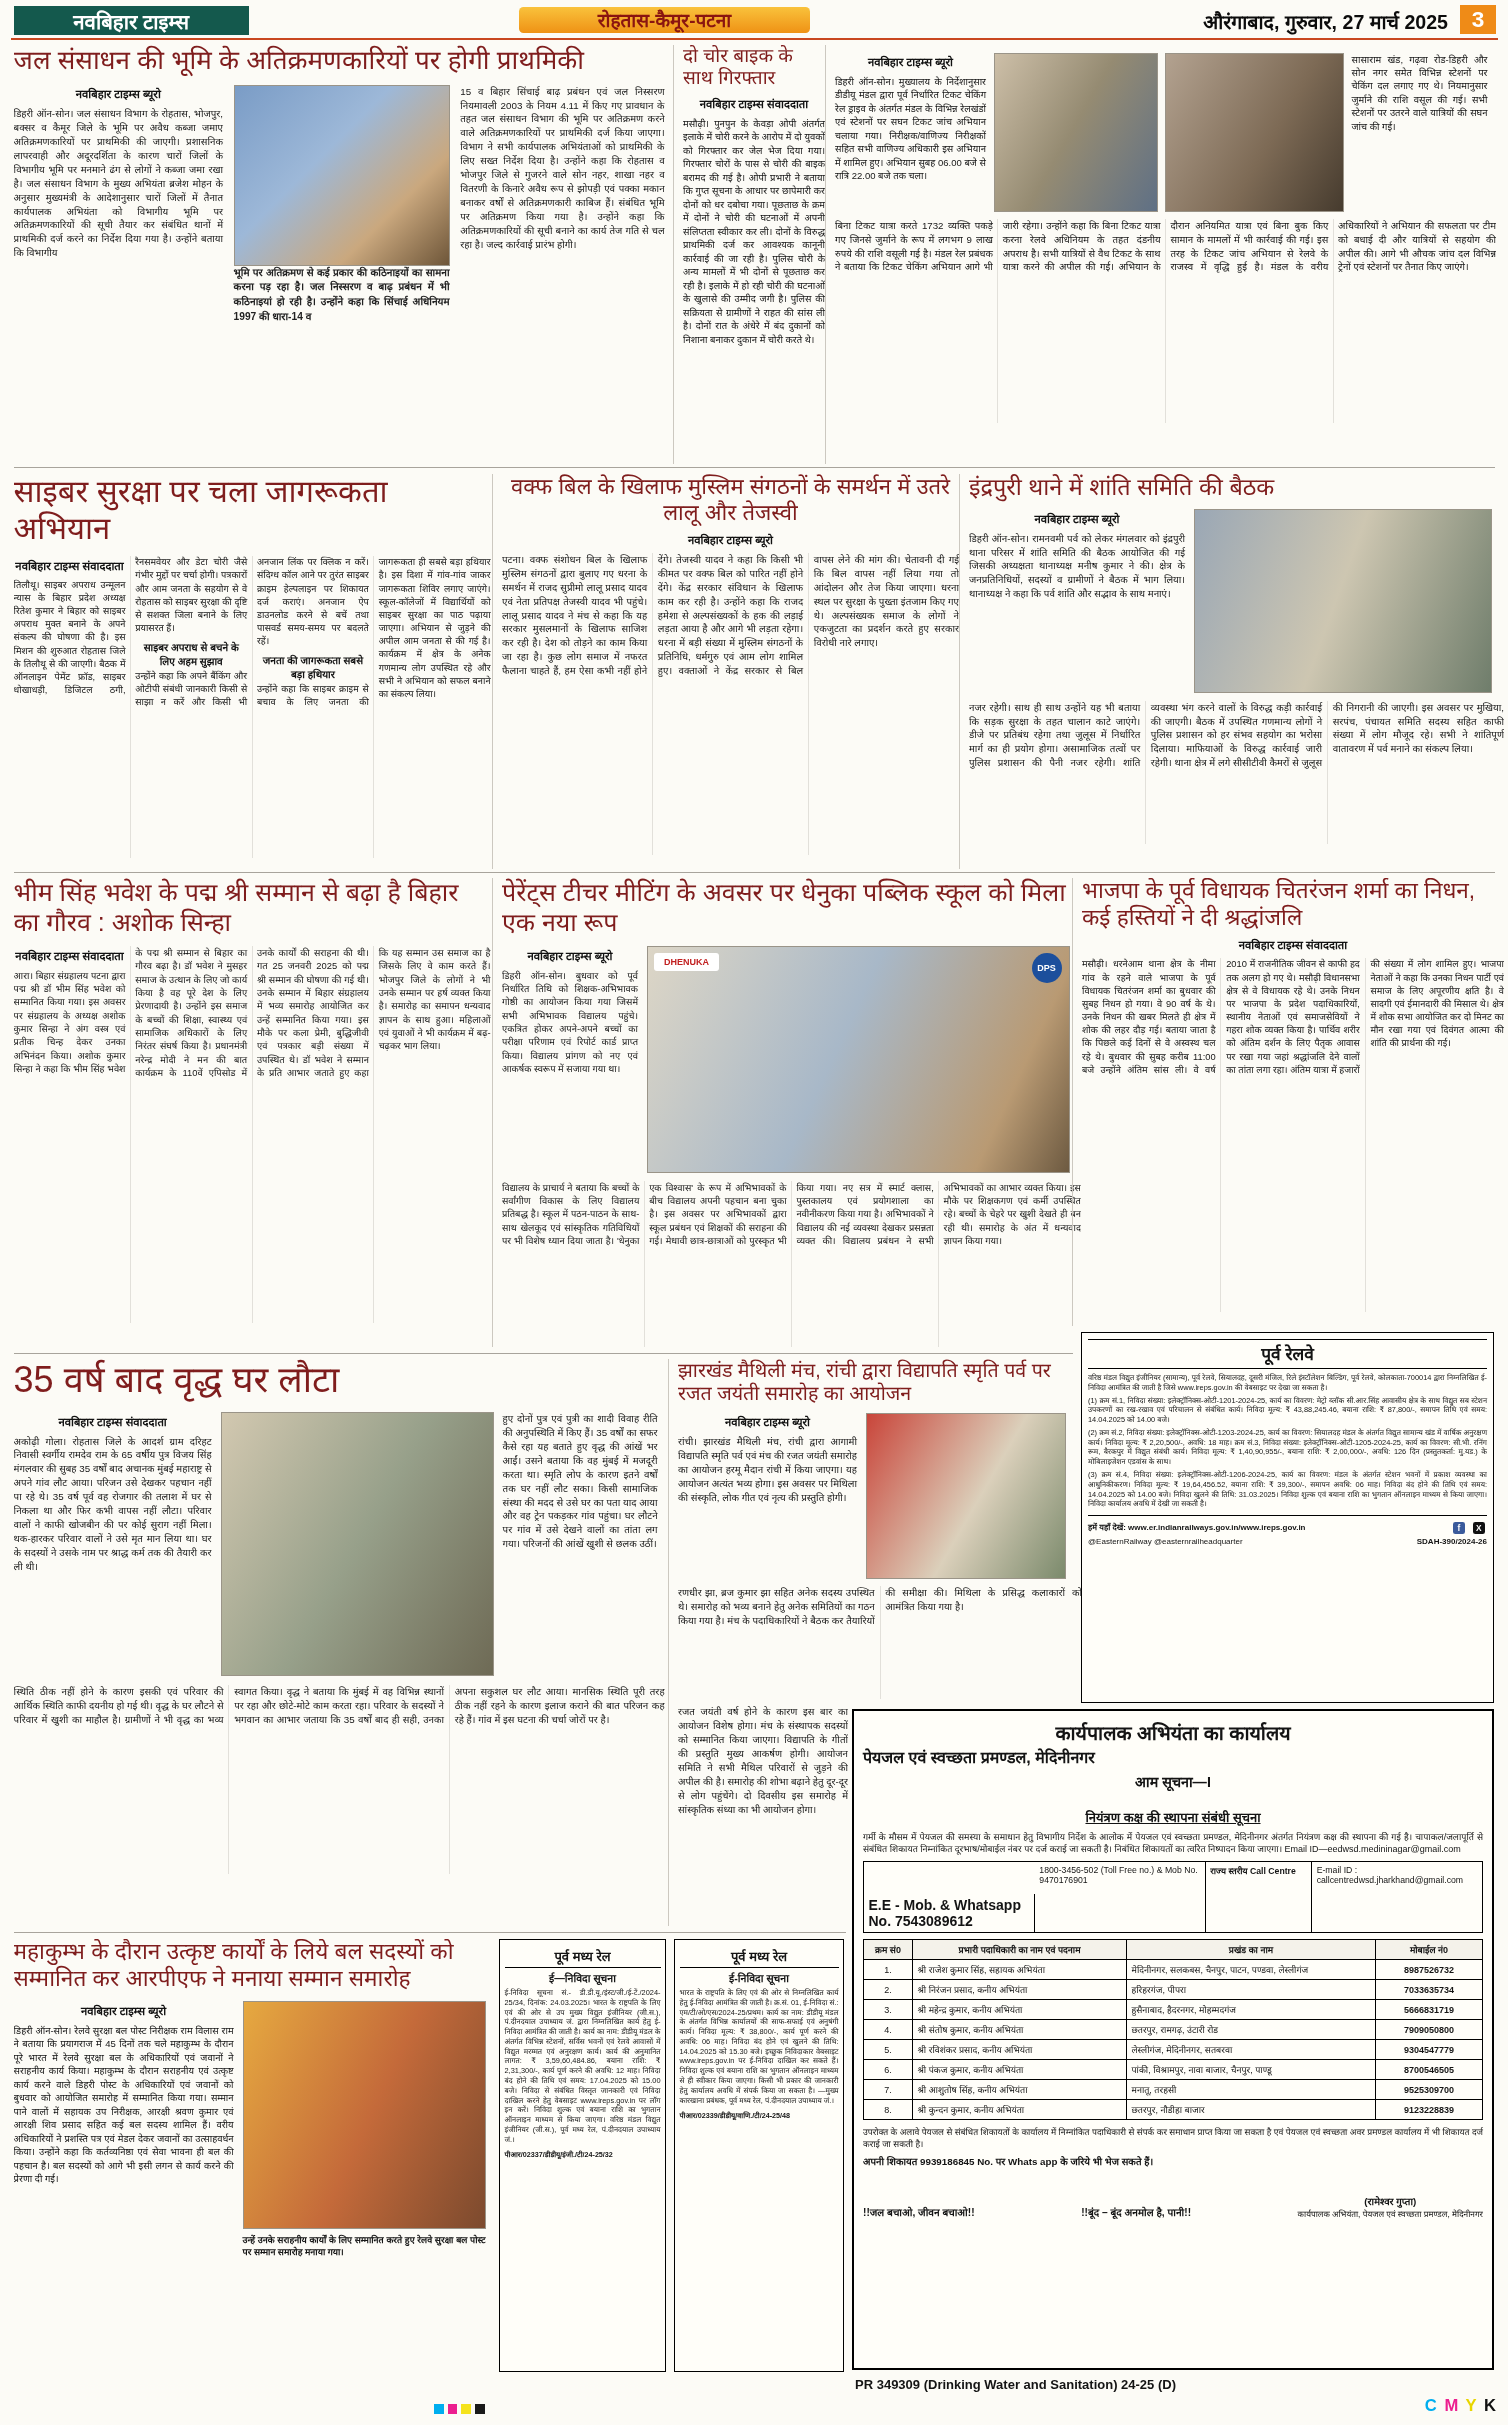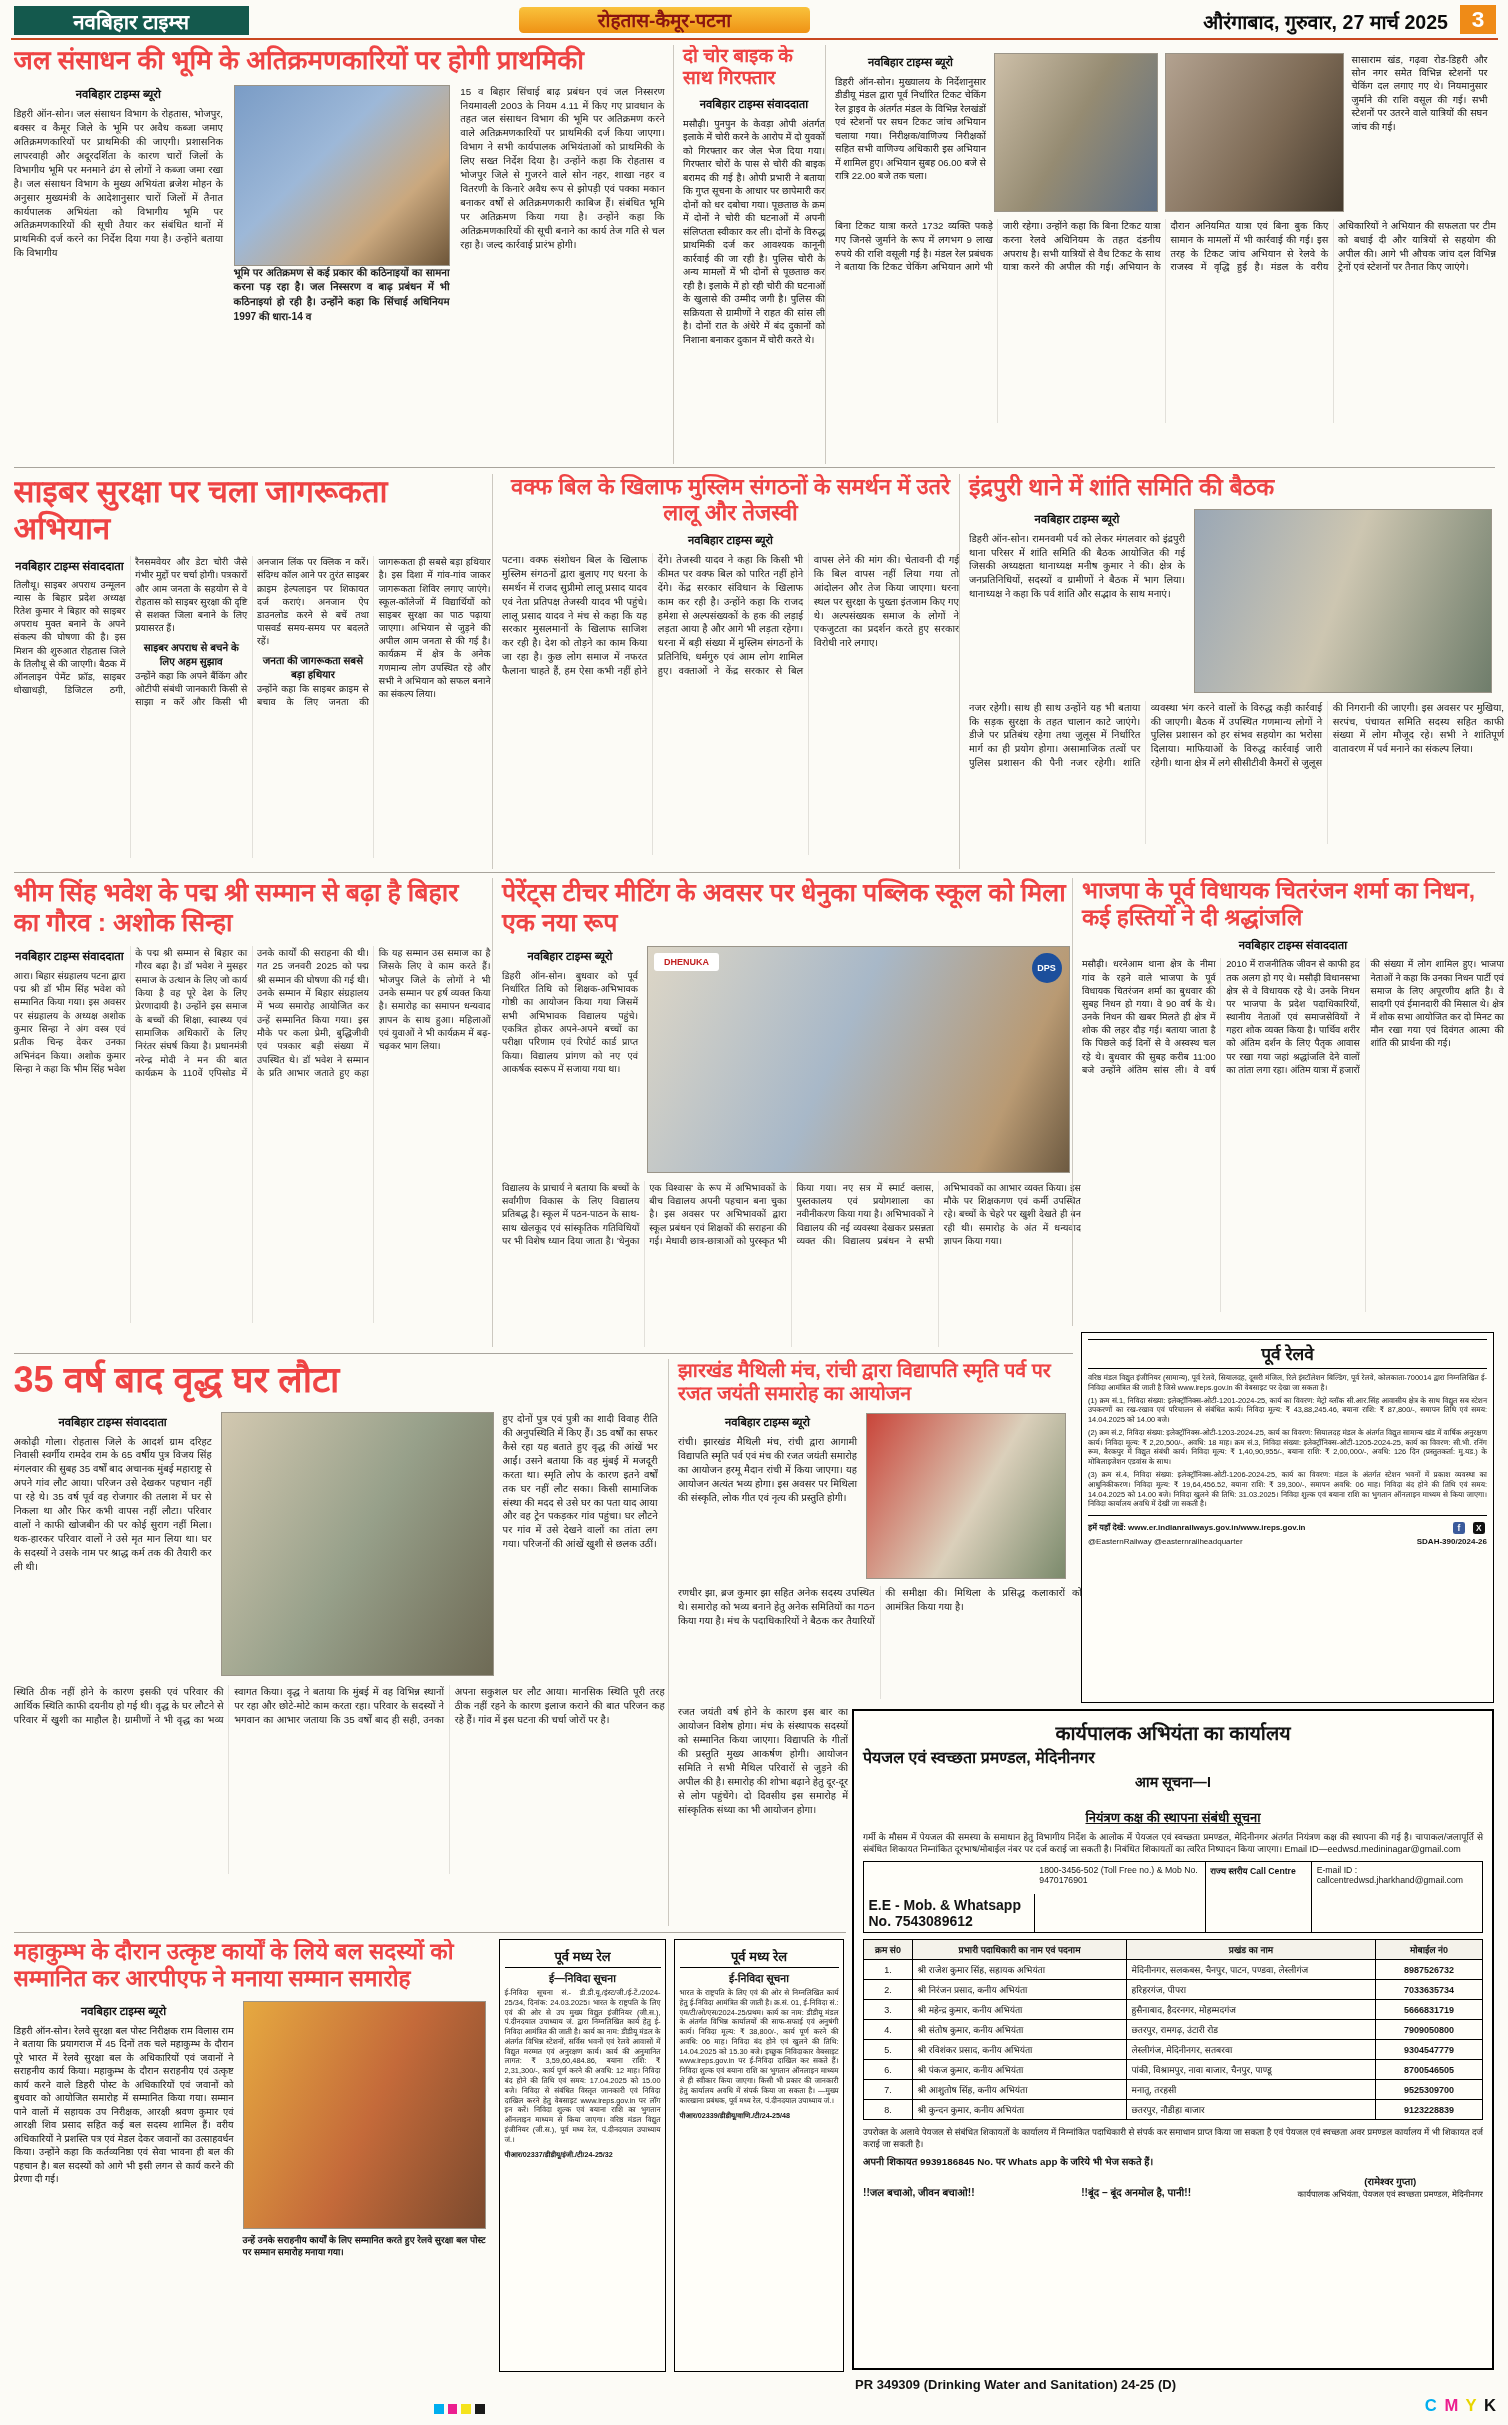--- a/index.html
+++ b/index.html
@@ -1,19 +1,19 @@
 <!DOCTYPE html>
 <html style="font-size:12px"><head>
 <meta charset="utf-8">
 <style>
   html,body{margin:0;padding:0;background:#e8e6e0;}
   .page{position:relative;width:1508px;height:2426px;background:#fcfbf6;overflow:hidden;
         font-family:"Liberation Sans","DejaVu Sans",sans-serif;color:#141414;}
   .abs{position:absolute;}
-  .hl{font-weight:bold;color:#ef4444;line-height:1.18;}
+  .hl{font-weight:normal;color:#7f1d1d;line-height:1.18;}
   .byline{font-weight:bold;text-align:center;font-size:11.3px;margin:1.5px 0 6px;color:#111;}
   .body-txt{font-size:9.8px;line-height:1.42;text-align:justify;color:#161616;white-space:pre-line;}
   .sm-txt{font-size:9px;line-height:1.38;text-align:justify;}
   .tiny-txt{font-size:7.4px;line-height:1.32;text-align:justify;}
   .cols3{column-count:3;column-gap:10.6px;column-rule:0.8px solid #e2e0da;}
   .cols4{column-count:4;column-gap:9.8px;column-rule:0.8px solid #e2e0da;}
   .cols2{column-count:2;column-gap:10.6px;column-rule:0.8px solid #e2e0da;}
   .clip{overflow:hidden;}
   .photo{border:0.8px solid #9a9488;position:relative;flex:none;}
   .rule-h{background:#a8a49c;height:0.8px;}
@@ -308,21 +308,21 @@
           <td class="phone">9123228839</td>
         </tr>
       </tbody>
     </table>
     <div class="sm-txt" style="margin-top:6px;font-size:8.7px;">उपरोक्त के अलावे पेयजल से संबंधित शिकायतों के कार्यालय में निम्नांकित पदाधिकारी से संपर्क कर समाधान प्राप्त किया जा सकता है एवं पेयजल एवं स्वच्छता अवर प्रमण्डल कार्यालय में भी शिकायत दर्ज कराई जा सकती है।</div>
     <div style="font-weight:bold;font-size:9.8px;margin-top:4.5px;">अपनी शिकायत 9939186845 No. पर Whats app के जरिये भी भेज सकते हैं।</div>
     <div style="display:flex;justify-content:space-between;align-items:flex-end;margin-top:7.5px;">
       <div style="font-weight:bold;font-size:10.2px;">!!जल बचाओ, जीवन बचाओ!!</div>
       <div style="font-weight:bold;font-size:10.2px;">!!बूंद – बूंद अनमोल है, पानी!!</div>
       <div style="text-align:center;">
-        <div style="font-weight:bold;font-size:9.8px;">(रामेश्वर गुप्ता)</div>
+        <div style="font-weight:bold;font-size:9.8px;margin-top:20px;">(रामेश्वर गुप्ता)</div>
         <div style="font-size:8.3px;">कार्यपालक अभियंता, पेयजल एवं स्वच्छता प्रमण्डल, मेदिनीनगर</div>
       </div>
     </div>
   </div>
 
   <div class="abs" style="left:855px;top:2377px;font-weight:bold;font-size:13px;">PR 349309 (Drinking Water and Sanitation) 24-25 (D)</div>
 
   <div class="abs" style="left:434px;top:2404px;display:flex;gap:3.8px;">
     <span style="width:9.8px;height:9.8px;background:#00aeef;display:inline-block;"></span>
     <span style="width:9.8px;height:9.8px;background:#ec1f8f;display:inline-block;"></span>

